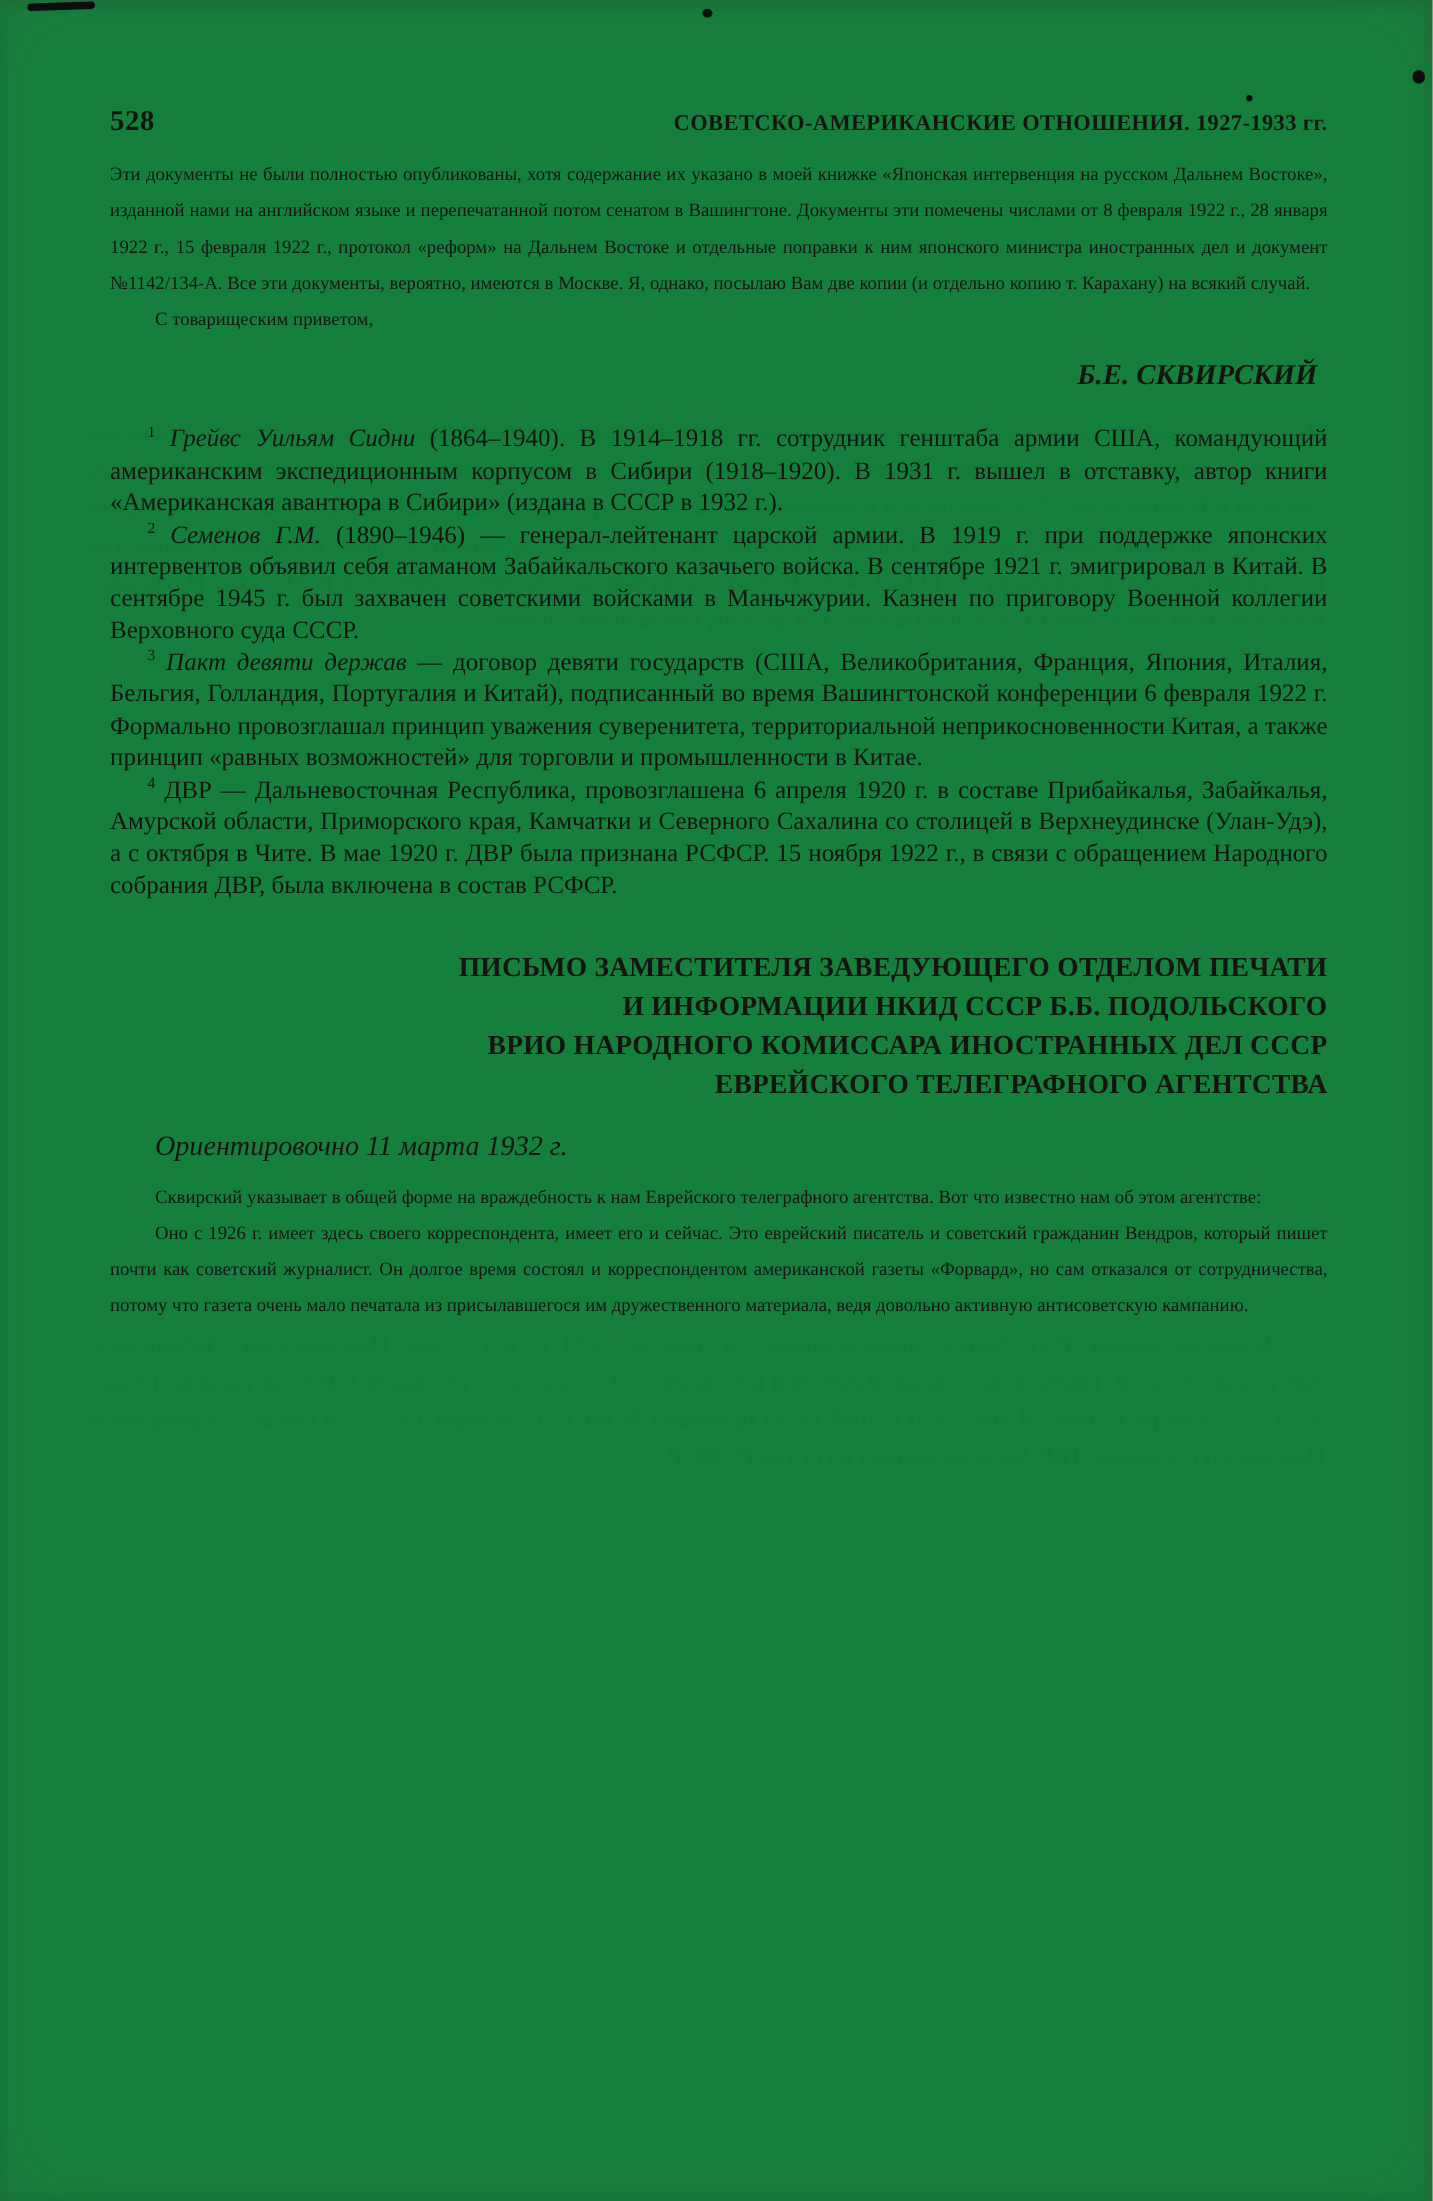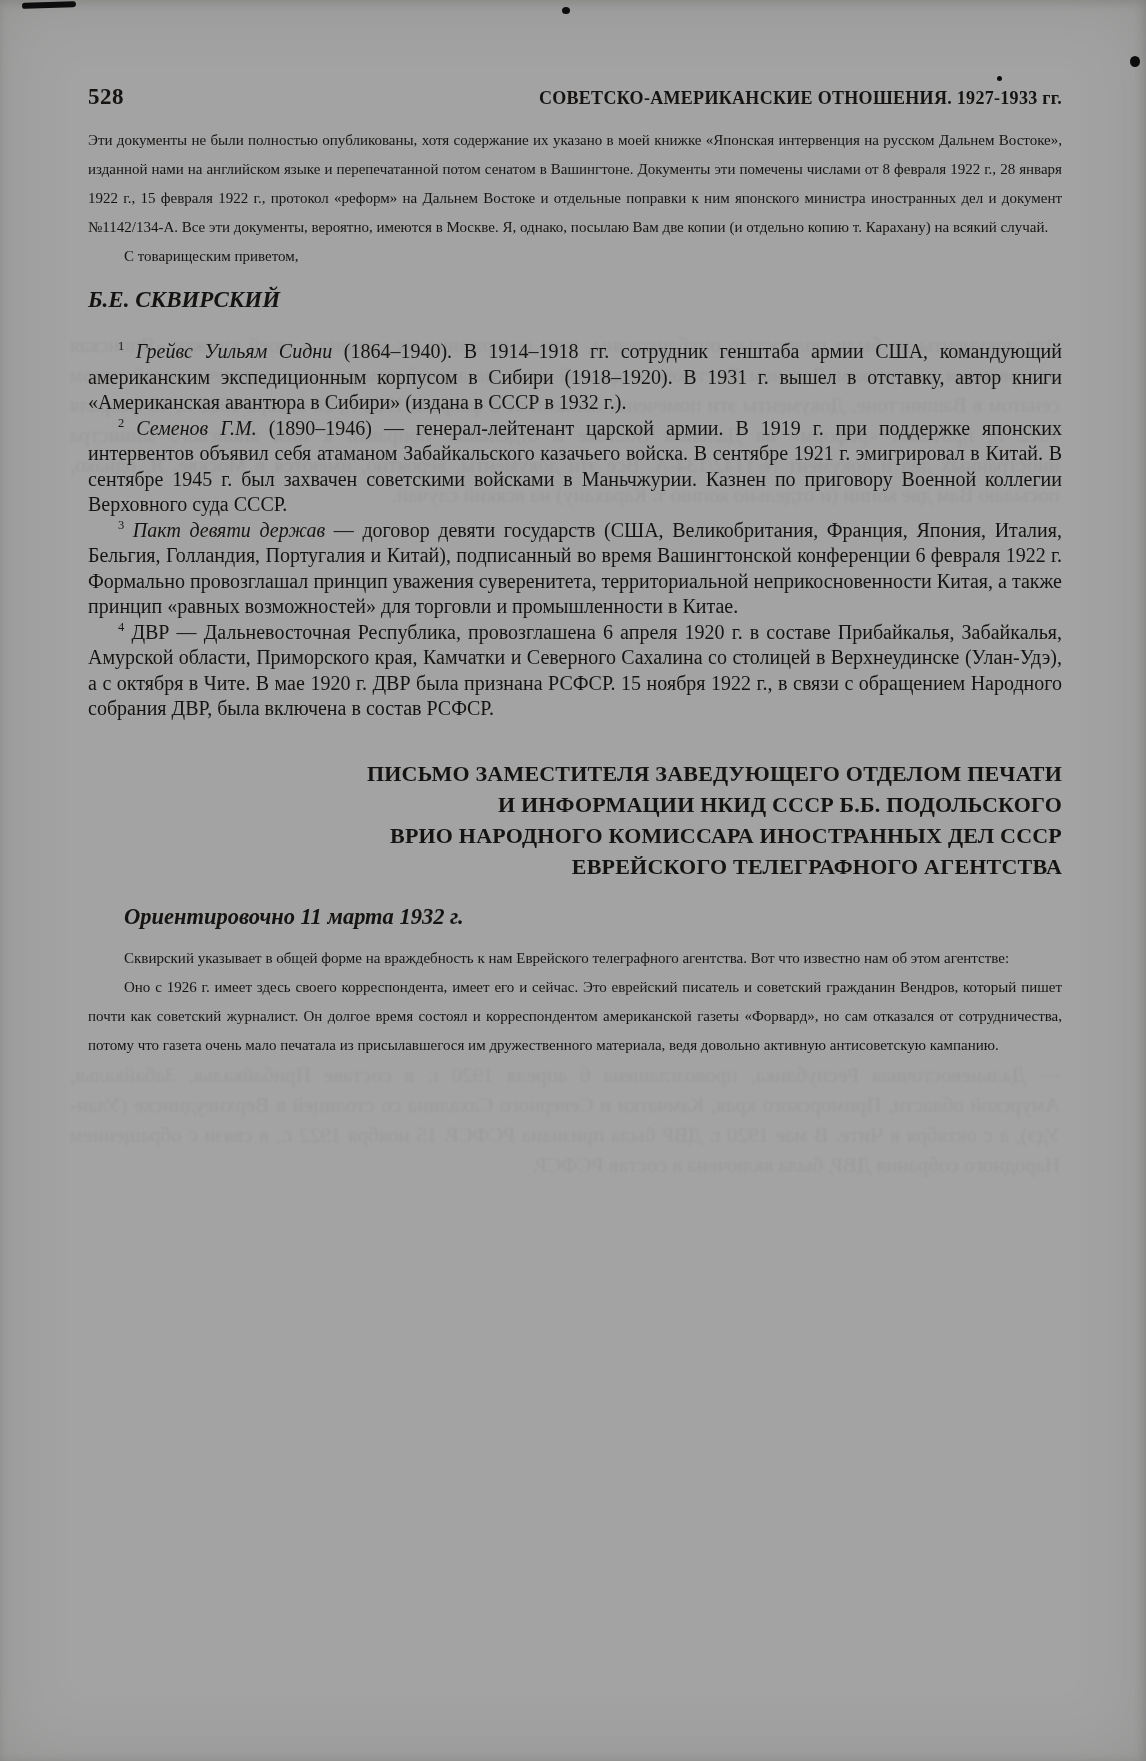--- a/index.html
+++ b/index.html
@@ -4,21 +4,21 @@
 <title>Scanned book page 528</title>
 <style>
   * { box-sizing: border-box; }
   html, body { margin: 0; padding: 0; background: #d9d9d5; }
 
   .scan {
     position: relative;
     width: 1146px;
     height: 1761px;
     margin: 0 auto;
-    background: #a3a3a3;
+    background: #15803d;
     color: #161412;
     font-family: "Liberation Serif", "DejaVu Serif", serif;
     overflow: hidden;
     box-shadow: inset 0 0 70px rgba(70,68,60,0.16), inset -4px 0 10px rgba(60,58,52,0.12), inset 0 4px 8px rgba(60,58,52,0.10);
   }
 
   
   .speck { position: absolute; background: #0d0d0d; }
   .speck-1 { left: 22px;  top: 2px;  width: 54px; height: 6px; border-radius: 3px; transform: rotate(-2deg); }
   .speck-2 { left: 562px; top: 7px;  width: 8px;  height: 7px; border-radius: 50%; }
@@ -59,20 +59,21 @@
   .body-par {
     font-size: 15px;
     line-height: 29px;
     text-align: justify;
     text-indent: 36px;
   }
   .noindent { text-indent: 0; }
 
   .signature {
     margin-top: 16px;
+    text-align: right;
     font-style: italic;
     font-weight: bold;
     font-size: 23px;
     padding-right: 8px;
   }
 
   .archive {
     margin-top: 26px;
     font-style: italic;
     font-weight: bold;
@@ -93,21 +94,20 @@
 
   .doc-head { margin-top: 36px; }
   .doc-number { font-weight: bold; font-size: 22px; letter-spacing: 0.4px; }
   .doc-title  { font-weight: bold; font-size: 22px; line-height: 31px; margin-top: 10px; letter-spacing: 0.2px; text-align: right; }
 
   .doc-date {
     margin-top: 22px;
     font-style: italic;
     font-size: 22.5px;
     text-indent: 36px;
-    font-weight: bold;
   }
   .doc-par-first { margin-top: 14px; }
 </style>
 </head>
 <body>
 
 <div class="scan">
 
   <div class="speck speck-1"></div>
   <div class="speck speck-2"></div>

